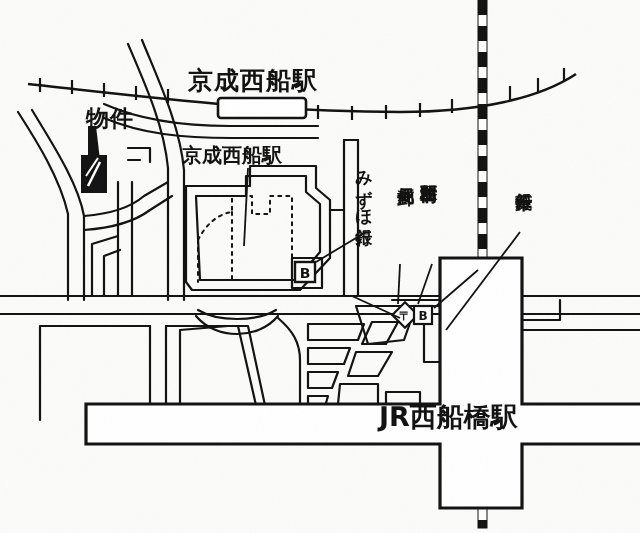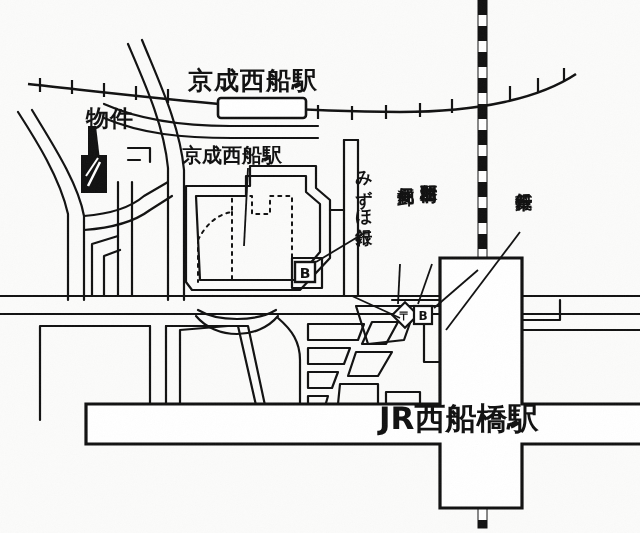--- a/index.html
+++ b/index.html
@@ -40,21 +40,21 @@
     white-space: nowrap;
     line-height: 1.02;
   }
   .lbl-keisei   { left: 188px; top: 68px;  font-size: 25px; letter-spacing: 1px; }
   .lbl-bukken   { left: 62px;  top: 108px; font-size: 23px; letter-spacing: 1px; margin-left: 24px; }
   .lbl-park     { left: 182px; top: 145px; font-size: 20px; letter-spacing: 0px; }
   .lbl-mizuho   { left: 355px; top: 158px; font-size: 17px; }
   .lbl-post     { left: 397px; top: 175px; font-size: 17px; }
   .lbl-ekimae   { left: 420px; top: 172px; font-size: 17px; }
   .lbl-chiba    { left: 515px; top: 180px; font-size: 17px; }
-  .lbl-jr       { left: 379px; top: 404px; font-size: 31px; letter-spacing: 0px; }
+  .lbl-jr       { left: 379px; top: 404px; font-size: 27px; letter-spacing: 0px; }
   .noise-layer {
     position: absolute;
     left: 0; top: 0;
     width: 640px; height: 533px;
     pointer-events: none;
     opacity: 0.40;
   }
 </style>
 </head>
 <body>

